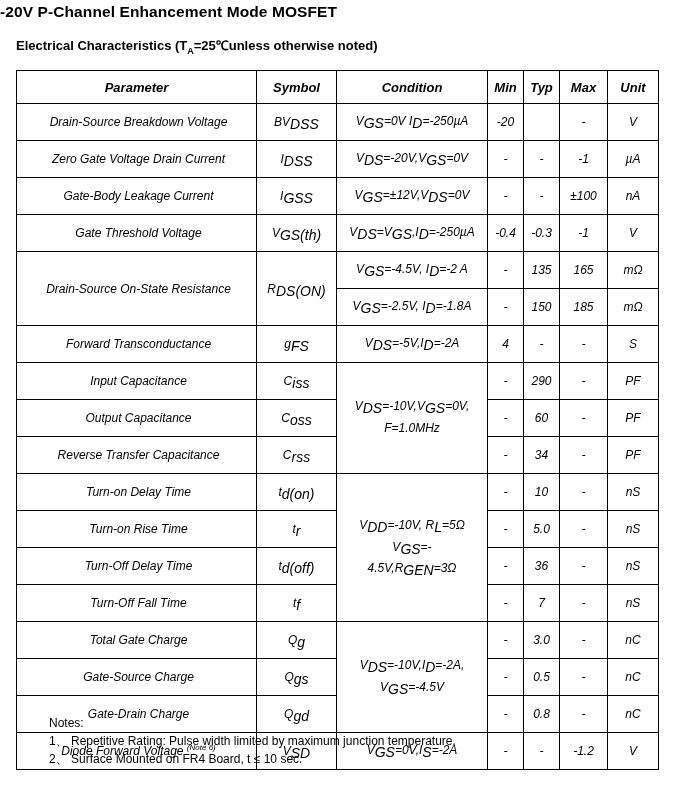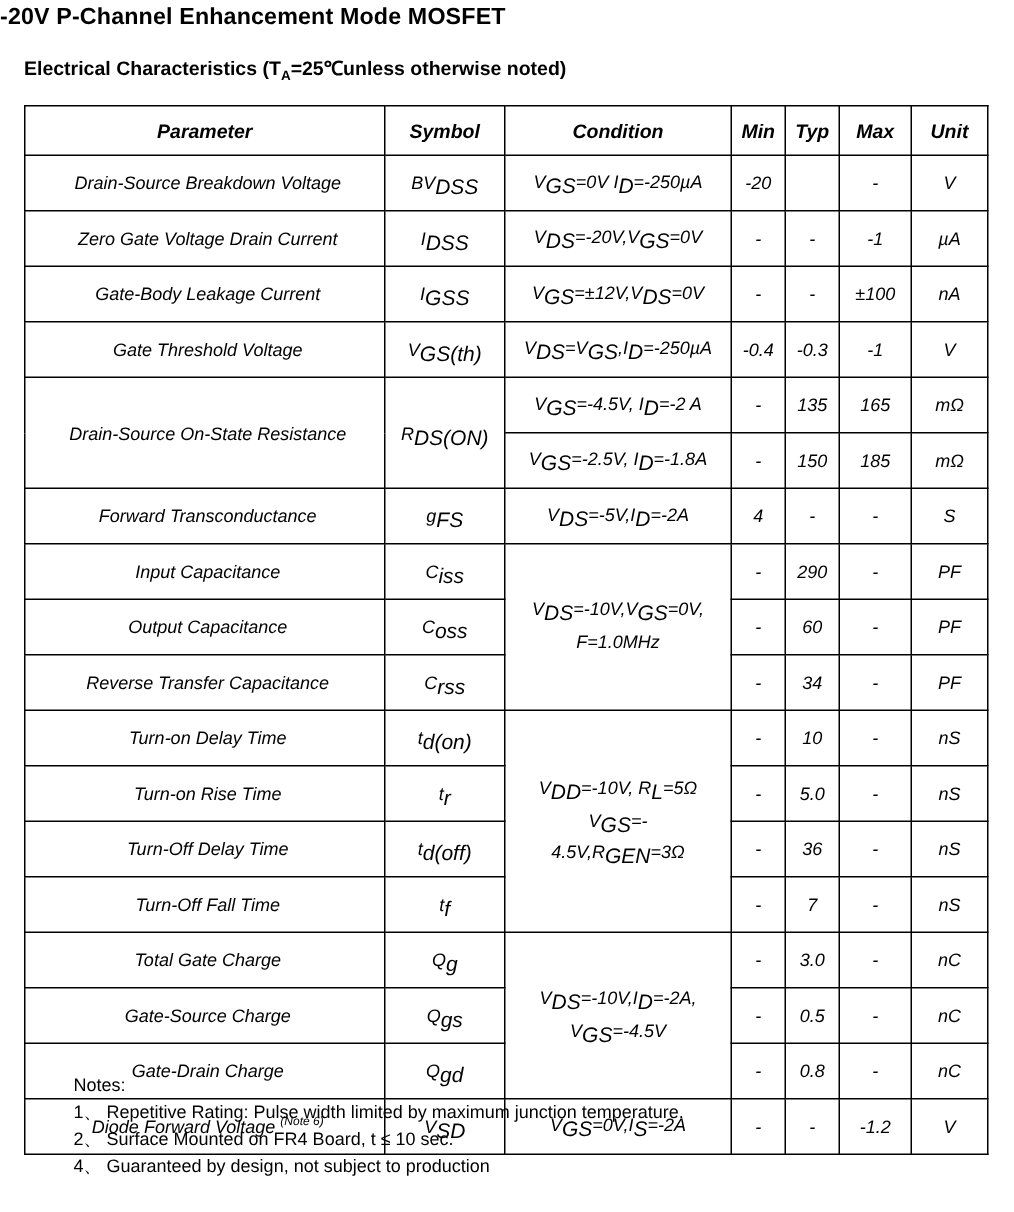--- a/index.html
+++ b/index.html
@@ -260,16 +260,15 @@
           <td class="c-num">-1.2</td>
           <td class="c-unit">V</td>
         </tr>
       </tbody>
   </table>
 
   <div class="notes">
     <div>Notes:</div>
     <div>1、 Repetitive Rating: Pulse width limited by maximum junction temperature.</div>
     <div>2、 Surface Mounted on FR4 Board, t ≤ 10 sec.</div>
-    <div>4、 Guaranteed by design, not subject to production</div>
   </div>
 
 </div>
 
 </body></html>

